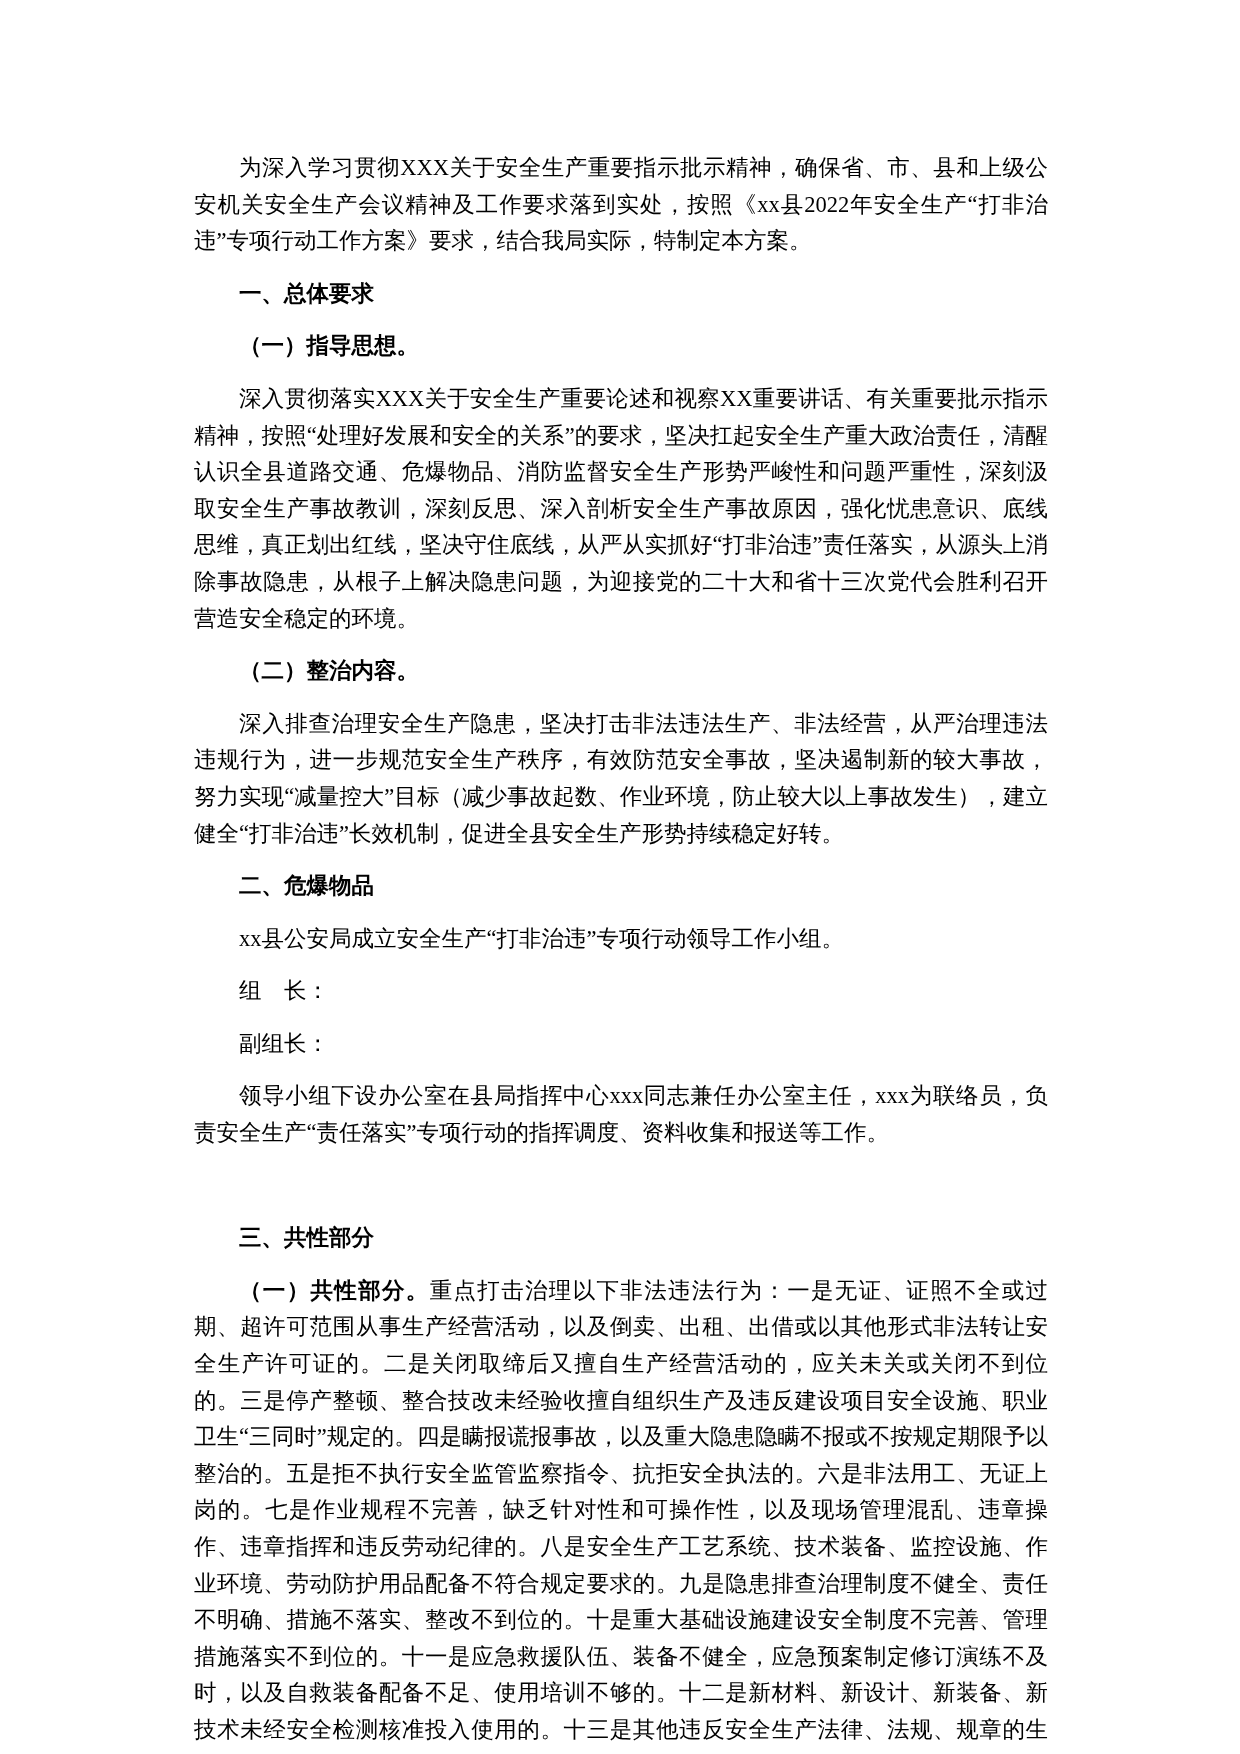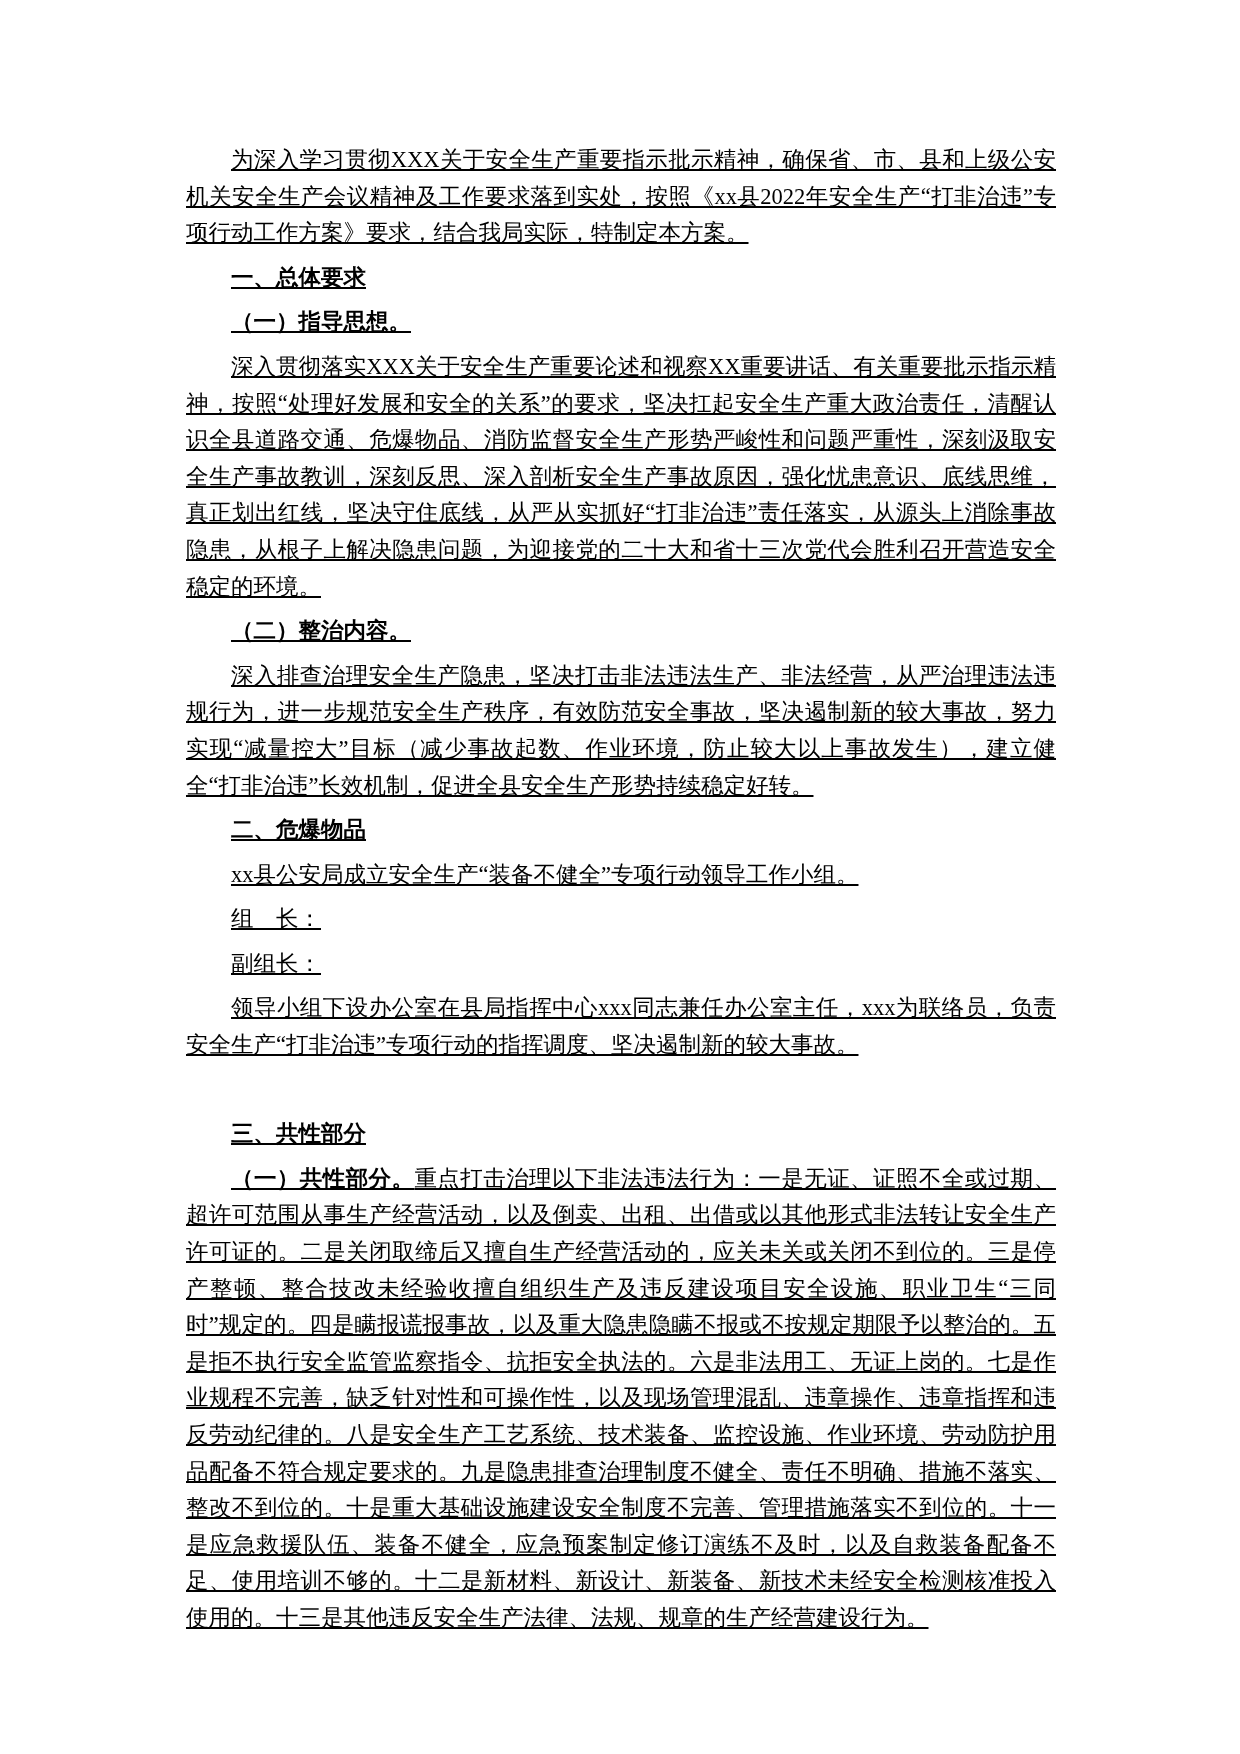--- a/index.html
+++ b/index.html
@@ -19,24 +19,23 @@
     left: 178px;
     top: 134px;
     width: 886px;
     color: #000000;
     font-family: "Liberation Serif", "DejaVu Serif", serif;
     font-size: 22.5px;
     line-height: 36.6px;
     text-align: justify;
   }
   .content p {
-    margin: 8px;
+    margin: 16px;
     padding: 0;
     text-indent: 2em;
-    text-decoration: underline;
   }
   .heading {
     font-weight: bold;
   }
   .bold {
     font-weight: bold;
   }
   .spacer {
     height: 36.6px;
   }
@@ -46,21 +45,21 @@
 
 <div class="page">
   <div class="content">
     <p class="body">为深入学习贯彻XXX关于安全生产重要指示批示精神，确保省、市、县和上级公安机关安全生产会议精神及工作要求落到实处，按照《xx县2022年安全生产“打非治违”专项行动工作方案》要求，结合我局实际，特制定本方案。</p>
     <p class="heading">一、总体要求</p>
     <p class="heading">（一）指导思想。</p>
     <p class="body">深入贯彻落实XXX关于安全生产重要论述和视察XX重要讲话、有关重要批示指示精神，按照“处理好发展和安全的关系”的要求，坚决扛起安全生产重大政治责任，清醒认识全县道路交通、危爆物品、消防监督安全生产形势严峻性和问题严重性，深刻汲取安全生产事故教训，深刻反思、深入剖析安全生产事故原因，强化忧患意识、底线思维，真正划出红线，坚决守住底线，从严从实抓好“打非治违”责任落实，从源头上消除事故隐患，从根子上解决隐患问题，为迎接党的二十大和省十三次党代会胜利召开营造安全稳定的环境。</p>
     <p class="heading">（二）整治内容。</p>
     <p class="body">深入排查治理安全生产隐患，坚决打击非法违法生产、非法经营，从严治理违法违规行为，进一步规范安全生产秩序，有效防范安全事故，坚决遏制新的较大事故，努力实现“减量控大”目标（减少事故起数、作业环境，防止较大以上事故发生），建立健全“打非治违”长效机制，促进全县安全生产形势持续稳定好转。</p>
     <p class="heading">二、危爆物品</p>
-    <p class="body">xx县公安局成立安全生产“装备不健全”专项行动领导工作小组。</p>
+    <p class="body">xx县公安局成立安全生产“打非治违”专项行动领导工作小组。</p>
     <p class="body">组　长：</p>
     <p class="body">副组长：</p>
-    <p class="body">领导小组下设办公室在县局指挥中心xxx同志兼任办公室主任，xxx为联络员，负责安全生产“打非治违”专项行动的指挥调度、坚决遏制新的较大事故。</p>
+    <p class="body">领导小组下设办公室在县局指挥中心xxx同志兼任办公室主任，xxx为联络员，负责安全生产“责任落实”专项行动的指挥调度、资料收集和报送等工作。</p>
     <div class="spacer"></div>
     <p class="heading">三、共性部分</p>
     <p class="body"><span class="bold">（一）共性部分。</span><span>重点打击治理以下非法违法行为：一是无证、证照不全或过期、超许可范围从事生产经营活动，以及倒卖、出租、出借或以其他形式非法转让安全生产许可证的。二是关闭取缔后又擅自生产经营活动的，应关未关或关闭不到位的。三是停产整顿、整合技改未经验收擅自组织生产及违反建设项目安全设施、职业卫生“三同时”规定的。四是瞒报谎报事故，以及重大隐患隐瞒不报或不按规定期限予以整治的。五是拒不执行安全监管监察指令、抗拒安全执法的。六是非法用工、无证上岗的。七是作业规程不完善，缺乏针对性和可操作性，以及现场管理混乱、违章操作、违章指挥和违反劳动纪律的。八是安全生产工艺系统、技术装备、监控设施、作业环境、劳动防护用品配备不符合规定要求的。九是隐患排查治理制度不健全、责任不明确、措施不落实、整改不到位的。十是重大基础设施建设安全制度不完善、管理措施落实不到位的。十一是应急救援队伍、装备不健全，应急预案制定修订演练不及时，以及自救装备配备不足、使用培训不够的。十二是新材料、新设计、新装备、新技术未经安全检测核准投入使用的。十三是其他违反安全生产法律、法规、规章的生产经营建设行为。</span></p>
   </div>
 </div>
 
 </body></html>

